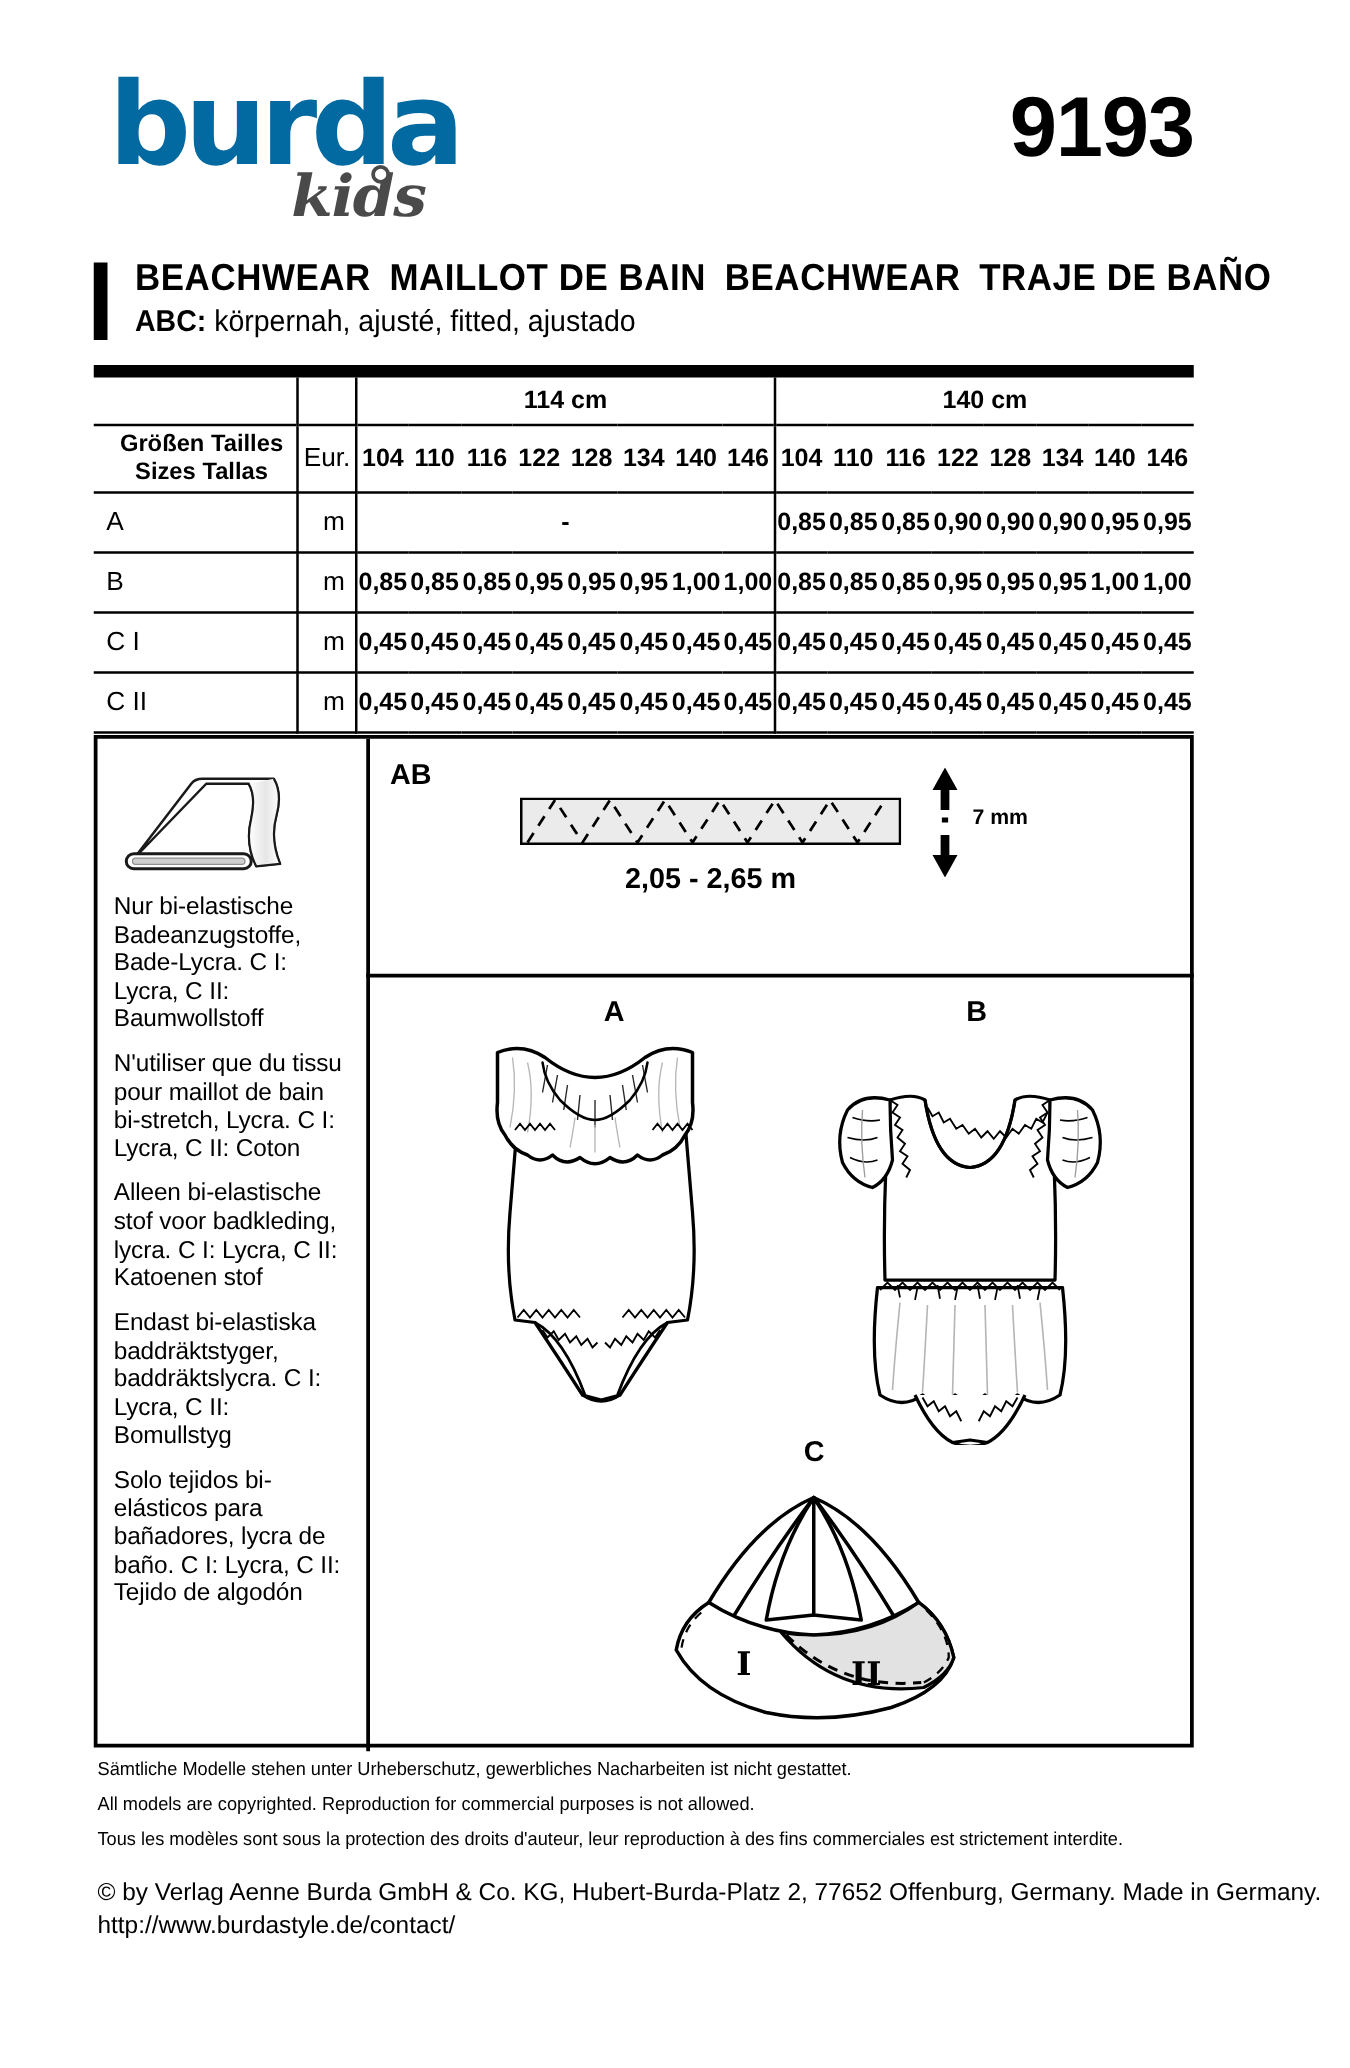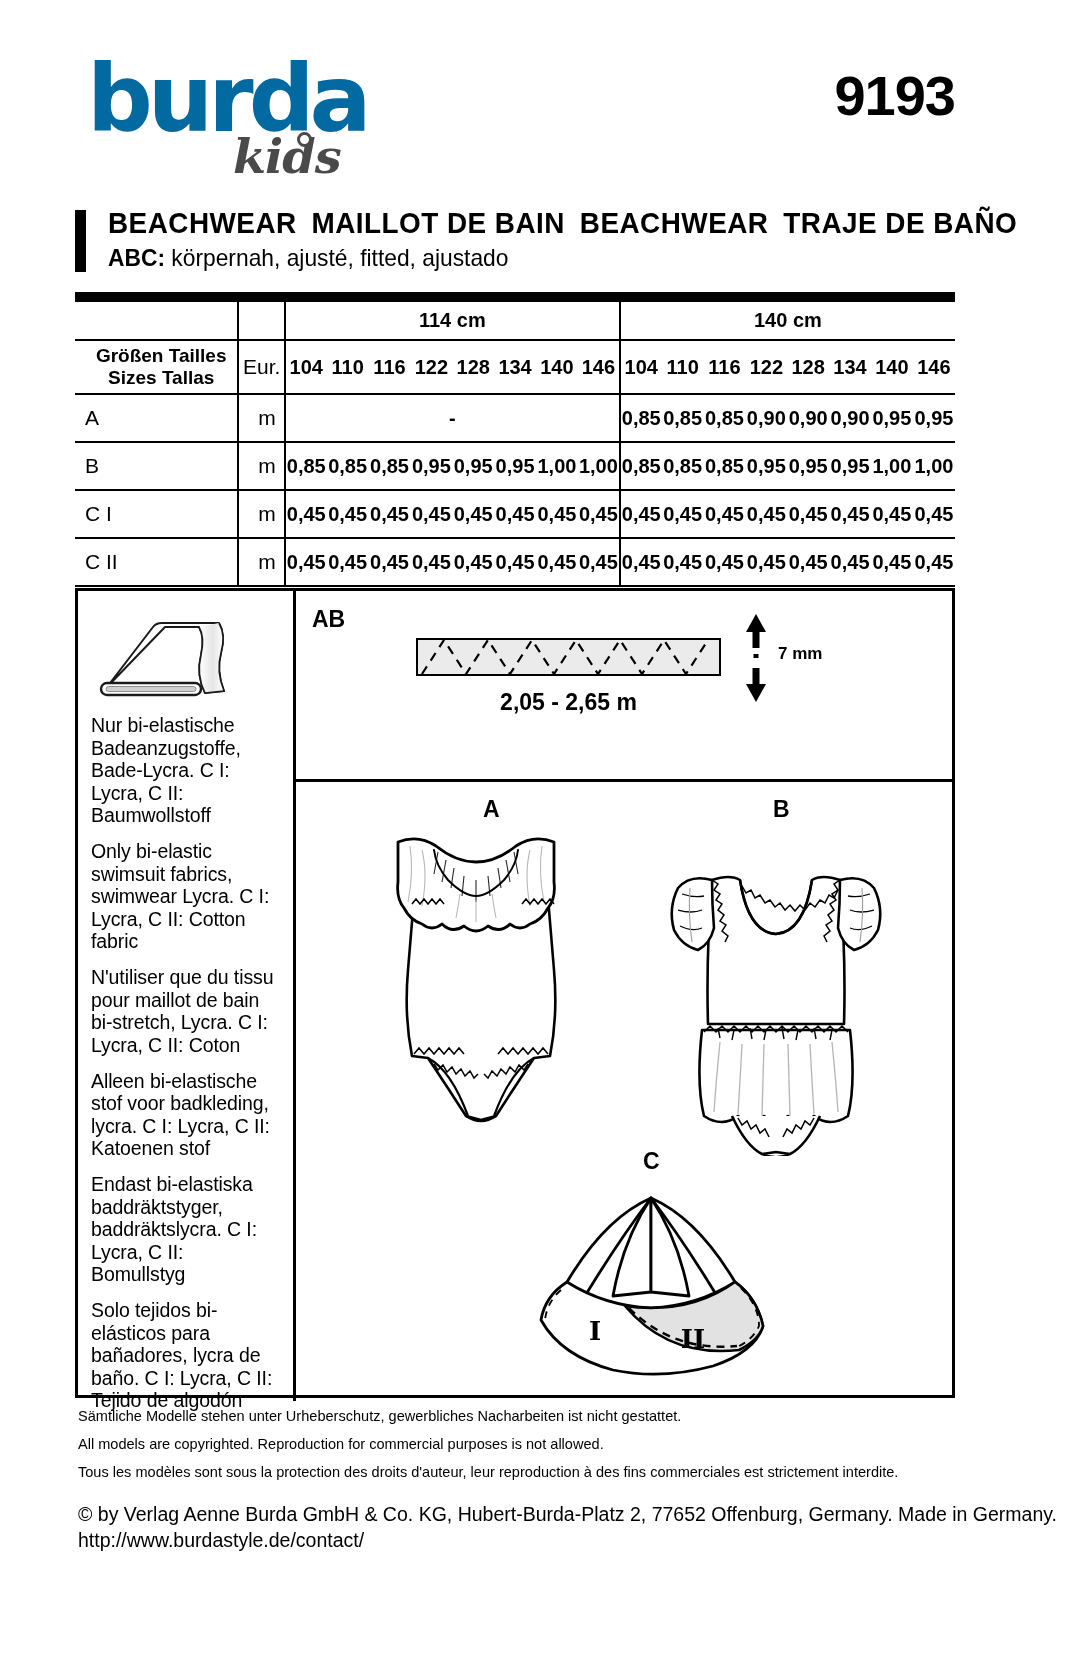--- a/index.html
+++ b/index.html
@@ -71,21 +71,21 @@
     border: 3px solid #4a4a4a;
     border-radius: 50%;
     background: #ffffff;
   }
   .pattern-number {
     position: absolute;
     right: 0;
     top: 6px;
     font-family: "Liberation Sans", sans-serif;
     font-weight: bold;
-    font-size: 56px;
+    font-size: 68px;
     letter-spacing: -1px;
     line-height: 1;
     text-align: left;
   }
 
   
   .title-block {
     position: absolute;
     left: 75px;
     top: 206px;
@@ -489,21 +489,20 @@
             <stop offset="55%" stop-color="#e6e6e6"></stop>
             <stop offset="100%" stop-color="#ffffff"></stop>
           </linearGradient>
         </defs>
         <path d="M14,72 L60,12 Q63,8 69,8 L126,8 Q133,20 128,38 Q123,56 131,76 L112,78 Q103,60 108,40 Q112,22 106,12 L72,12 Z" fill="#ffffff" stroke="#1a1a1a" stroke-width="2" stroke-linejoin="round"></path>
         <path d="M106,12 Q112,22 108,40 Q103,60 112,78 L131,76 Q123,56 128,38 Q133,20 126,8" fill="url(#boltShade)" stroke="#1a1a1a" stroke-width="1.6"></path>
         <rect x="8" y="68" width="100" height="12" rx="6" fill="#ffffff" stroke="#1a1a1a" stroke-width="2.4"></rect>
         <rect x="13" y="71.5" width="90" height="5" rx="2.5" fill="#cfcfcf" stroke="#8f8f8f" stroke-width="1"></rect>
       </svg>
       <p class="fab-para">Nur bi-elastische Badeanzugstoffe, Bade-Lycra. C I: Lycra, C II: Baumwollstoff</p>
-      <p class="fab-para">Only bi-elastic swimsuit fabrics, swimwear Lycra. C I: Lycra, C II: Cotton fabric</p>
       <p class="fab-para">N'utiliser que du tissu pour maillot de bain bi-stretch, Lycra. C I: Lycra, C II: Coton</p>
       <p class="fab-para">Alleen bi-elastische stof voor badkleding, lycra. C I: Lycra, C II: Katoenen stof</p>
       <p class="fab-para">Endast bi-elastiska baddräktstyger, baddräktslycra. C I: Lycra, C II: Bomullstyg</p>
       <p class="fab-para">Solo tejidos bi-elásticos para bañadores, lycra de baño. C I: Lycra, C II: Tejido de algodón</p>
     </div>
 
     <div class="ab-panel">
       <div class="ab-label">AB</div>
 
       <svg class="elastic-band" viewBox="0 0 305 38" preserveAspectRatio="none">

